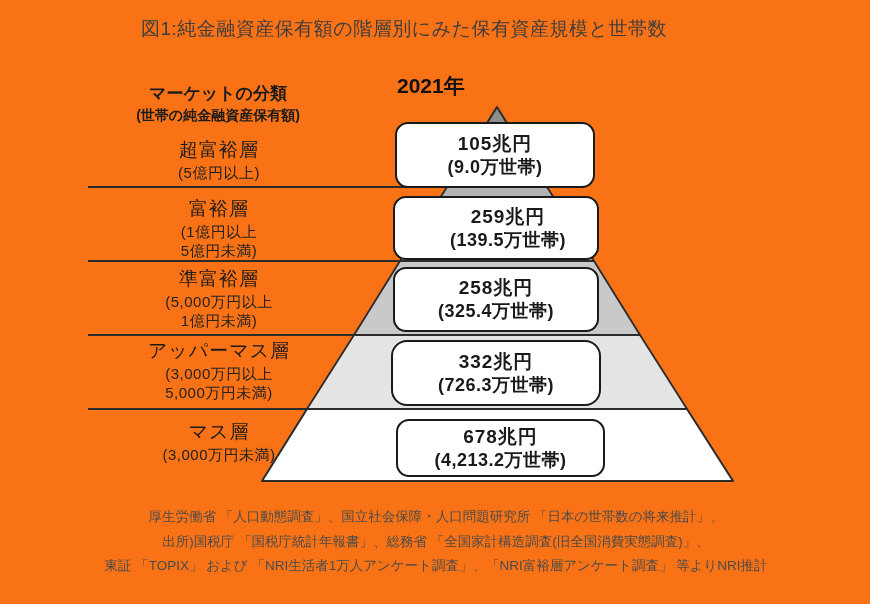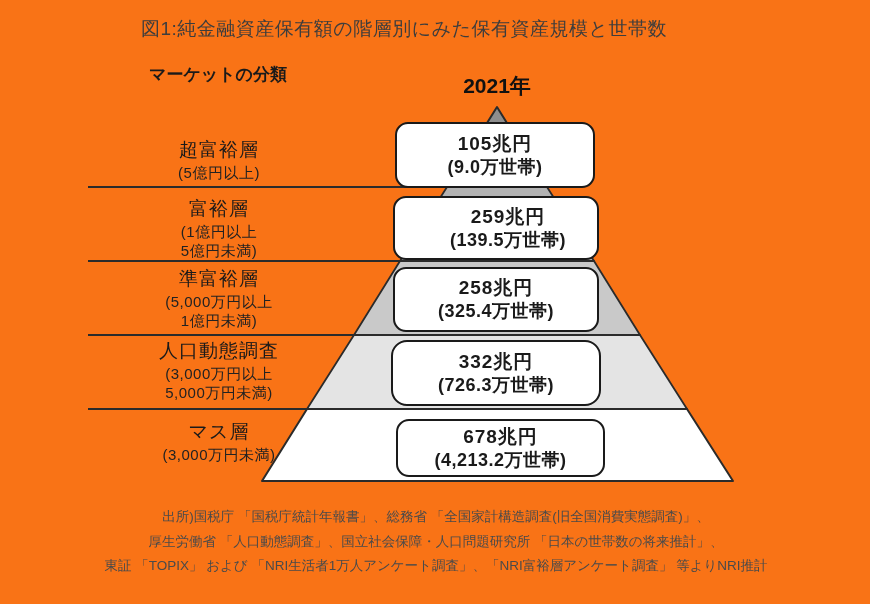--- a/index.html
+++ b/index.html
@@ -4,24 +4,24 @@
 <style>
   html,body{margin:0;padding:0;background:#ffffff;}
   body{font-family:"Liberation Sans","DejaVu Sans",sans-serif;color:#1a1a1a;}
   .page{position:relative;width:870px;height:604px;background:#f97316;overflow:hidden;}
 
   .fig-title{position:absolute;top:16px;left:0;width:808px;text-align:center;
     font-size:19px;color:#3d3d3d;letter-spacing:0.5px;}
 
   .pyr-svg{position:absolute;top:0;left:0;}
 
-  .year-header{position:absolute;top:72px;left:397px;width:200px;text-align:center;
+  .year-header{position:absolute;top:72px;left:397px;width:200px;
     font-size:21px;font-weight:bold;color:#111;}
 
-  .mkt-header{position:absolute;top:63px;left:92px;width:252px;text-align:center;}
+  .mkt-header{position:absolute;top:82px;left:92px;width:252px;text-align:center;}
   .mkt-line1{font-size:17px;font-weight:bold;line-height:24px;}
   .mkt-line2{font-size:14px;font-weight:bold;line-height:19px;}
 
   .tier-label{position:absolute;left:90px;width:258px;text-align:center;}
   .tier-name{font-size:19px;font-weight:normal;line-height:26px;letter-spacing:1px;}
   .tier-range{font-size:15px;line-height:19px;color:#222;letter-spacing:0.5px;}
   .tier-range:empty{display:none;}
 
   .value-box{position:absolute;background:#fff;border:2.5px solid #1a1a1a;border-radius:13px;
     display:flex;flex-direction:column;align-items:center;justify-content:center;
@@ -50,39 +50,40 @@
     <line x1="88" y1="187" x2="447" y2="187" stroke="#2b2b2b" stroke-width="2"></line>
     <line x1="88" y1="261" x2="400" y2="261" stroke="#2b2b2b" stroke-width="2"></line>
     <line x1="88" y1="335" x2="354" y2="335" stroke="#2b2b2b" stroke-width="2"></line>
     <line x1="88" y1="409" x2="307" y2="409" stroke="#2b2b2b" stroke-width="2"></line>
   </svg>
 
   <div class="year-header">2021年</div>
 
   <div class="mkt-header">
     <div class="mkt-line1">マーケットの分類</div>
+    <div class="mkt-line2">(世帯の純金融資産保有額)</div>
   </div>
 
   <div class="tier-label" style="top:137px;">
     <div class="tier-name">超富裕層</div>
     <div class="tier-range">(5億円以上)</div>
 
   </div>
   <div class="tier-label" style="top:196px;">
     <div class="tier-name">富裕層</div>
     <div class="tier-range">(1億円以上</div>
     <div class="tier-range">5億円未満)</div>
   </div>
   <div class="tier-label" style="top:266px;">
     <div class="tier-name">準富裕層</div>
     <div class="tier-range">(5,000万円以上</div>
     <div class="tier-range">1億円未満)</div>
   </div>
   <div class="tier-label" style="top:338px;">
-    <div class="tier-name">人口動態調査</div>
+    <div class="tier-name">アッパーマス層</div>
     <div class="tier-range">(3,000万円以上</div>
     <div class="tier-range">5,000万円未満)</div>
   </div>
   <div class="tier-label" style="top:419px;">
     <div class="tier-name">マス層</div>
     <div class="tier-range">(3,000万円未満)</div>
 
   </div>
 
   <div class="value-box" style="left:395px;top:122px;width:200px;height:66px;">
@@ -100,18 +101,18 @@
   <div class="value-box" style="left:391px;top:340px;width:210px;height:66px;border-radius:16px;">
     <div class="vb-amount">332兆円</div>
     <div class="vb-households">(726.3万世帯)</div>
   </div>
   <div class="value-box" style="left:396px;top:419px;width:209px;height:58px;">
     <div class="vb-amount">678兆円</div>
     <div class="vb-households">(4,213.2万世帯)</div>
   </div>
 
   <div class="source-note">
+    <div>厚生労働省 「人口動態調査」、国立社会保障・人口問題研究所 「日本の世帯数の将来推計」、</div>
     <div>出所)国税庁 「国税庁統計年報書」、総務省 「全国家計構造調査(旧全国消費実態調査)」、</div>
-    <div>厚生労働省 「人口動態調査」、国立社会保障・人口問題研究所 「日本の世帯数の将来推計」、</div>
     <div>東証 「TOPIX」 および 「NRI生活者1万人アンケート調査」、「NRI富裕層アンケート調査」 等よりNRI推計</div>
   </div>
 
 </div>
 
 </body></html>

